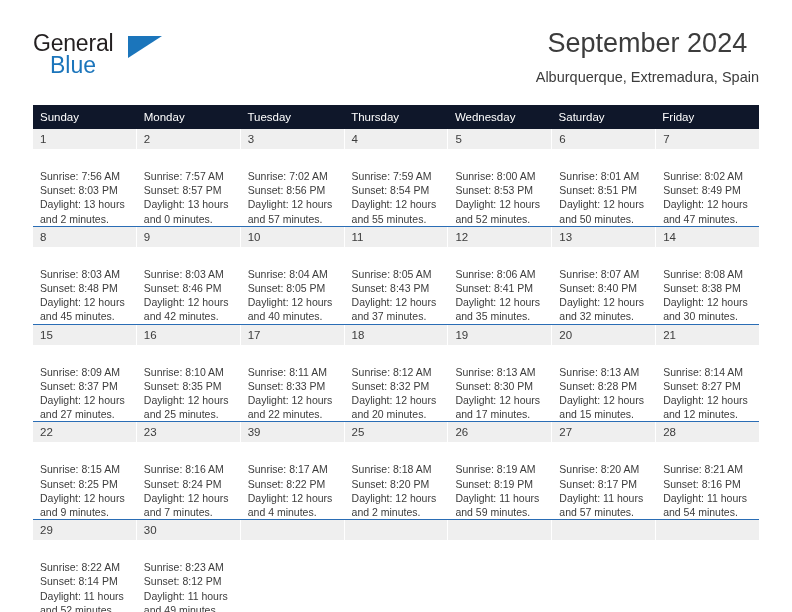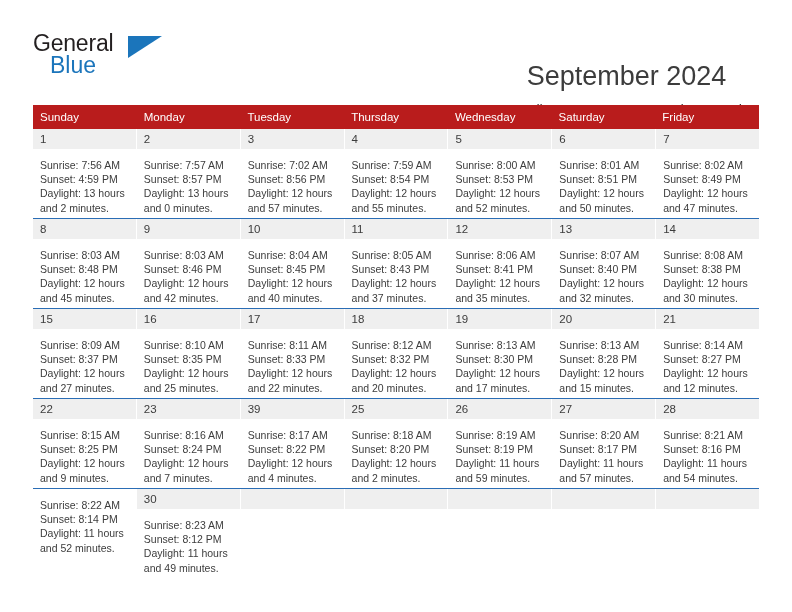--- a/index.html
+++ b/index.html
@@ -58,24 +58,23 @@
     left: 95px;
     top: 6px;
     width: 0;
     height: 0;
     border-left: 34px solid #1b75bb;
     border-bottom: 22px solid transparent;
   }
 
   .titles {
     position: absolute;
-    right: 9px;
+    right: 0;
     top: 0;
-    text-align: left;
-    margin-top: 33px;
+    text-align: center;
   }
   .cal-title {
     font-size: 27px;
     color: #3c3c3c;
     font-weight: normal;
     line-height: 34px;
     white-space: nowrap;
   }
   .cal-subtitle {
     font-size: 14.5px;
@@ -88,21 +87,21 @@
   
   .calendar {
     position: absolute;
     left: 33px;
     top: 105px;
     width: 726px;
   }
 
   .weekday-row {
     display: flex;
-    background: #b91c1c;
+    background: #0f172a;
   }
   .weekday {
     flex: 1 1 0;
     box-sizing: border-box;
     color: #ffffff;
     font-size: 11.5px;
     padding: 5px 0 5px 7px;
     line-height: 14px;
     white-space: nowrap;
   }
@@ -129,21 +128,21 @@
 
   .day-num {
     background: #efefef;
     font-size: 11.5px;
     color: #3c3c3c;
     line-height: 14px;
     padding: 3px 0 3px 7px;
     height: 14px;
   }
   .day-body {
-    padding: 9px 6px 0 7px;
+    padding: 20px 6px 0 7px;
     font-size: 10.5px;
     line-height: 14.2px;
     color: #3c3c3c;
   }
   .day-body div {
     white-space: nowrap;
   }
   .day.empty .day-num {
     background: #efefef;
   }
@@ -179,21 +178,21 @@
       <div class="weekday">Saturday</div>
       <div class="weekday">Friday</div>
     </div>
 
     <div id="weeks-container">
         <div class="week">
           <div class="day">
             <div class="day-num">1</div>
             <div class="day-body">
               <div>Sunrise: 7:56 AM</div>
-              <div>Sunset: 4:59 PM</div>
+              <div>Sunset: 8:03 PM</div>
               <div>Daylight: 13 hours</div>
               <div>and 2 minutes.</div>
             </div>
           </div>
           <div class="day">
             <div class="day-num">2</div>
             <div class="day-body">
               <div>Sunrise: 7:57 AM</div>
               <div>Sunset: 8:57 PM</div>
               <div>Daylight: 13 hours</div>
@@ -262,21 +261,21 @@
               <div>Sunrise: 8:03 AM</div>
               <div>Sunset: 8:46 PM</div>
               <div>Daylight: 12 hours</div>
               <div>and 42 minutes.</div>
             </div>
           </div>
           <div class="day">
             <div class="day-num">10</div>
             <div class="day-body">
               <div>Sunrise: 8:04 AM</div>
-              <div>Sunset: 8:45 PM</div>
+              <div>Sunset: 8:05 PM</div>
               <div>Daylight: 12 hours</div>
               <div>and 40 minutes.</div>
             </div>
           </div>
           <div class="day">
             <div class="day-num">11</div>
             <div class="day-body">
               <div>Sunrise: 8:05 AM</div>
               <div>Sunset: 8:43 PM</div>
               <div>Daylight: 12 hours</div>
@@ -436,20 +435,21 @@
             <div class="day-body">
               <div>Sunrise: 8:21 AM</div>
               <div>Sunset: 8:16 PM</div>
               <div>Daylight: 11 hours</div>
               <div>and 54 minutes.</div>
             </div>
           </div>
         </div>
         <div class="week">
           <div class="day">
+            <div class="day-num">29</div>
             <div class="day-body">
               <div>Sunrise: 8:22 AM</div>
               <div>Sunset: 8:14 PM</div>
               <div>Daylight: 11 hours</div>
               <div>and 52 minutes.</div>
             </div>
           </div>
           <div class="day">
             <div class="day-num">30</div>
             <div class="day-body">

